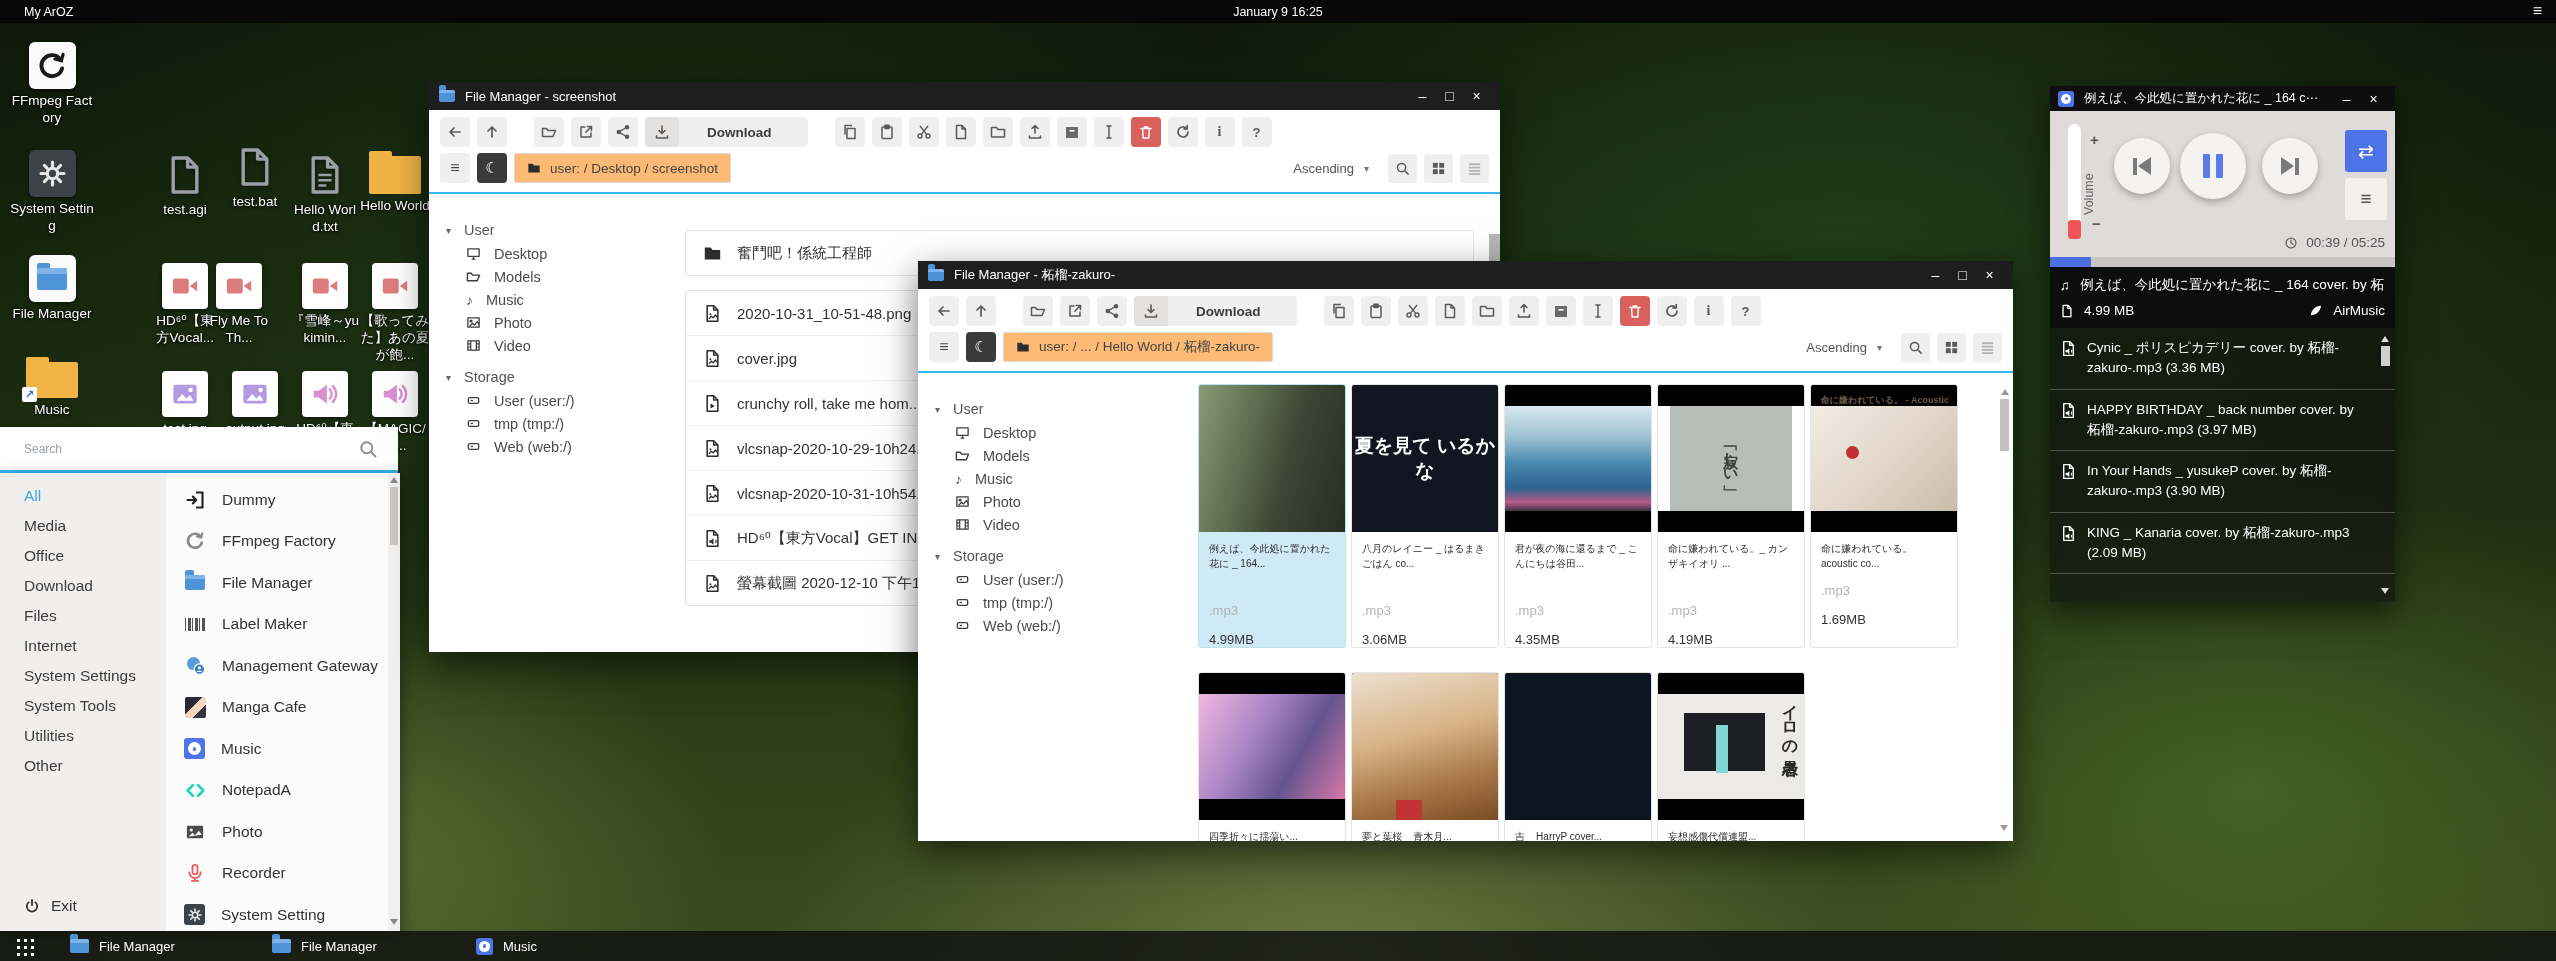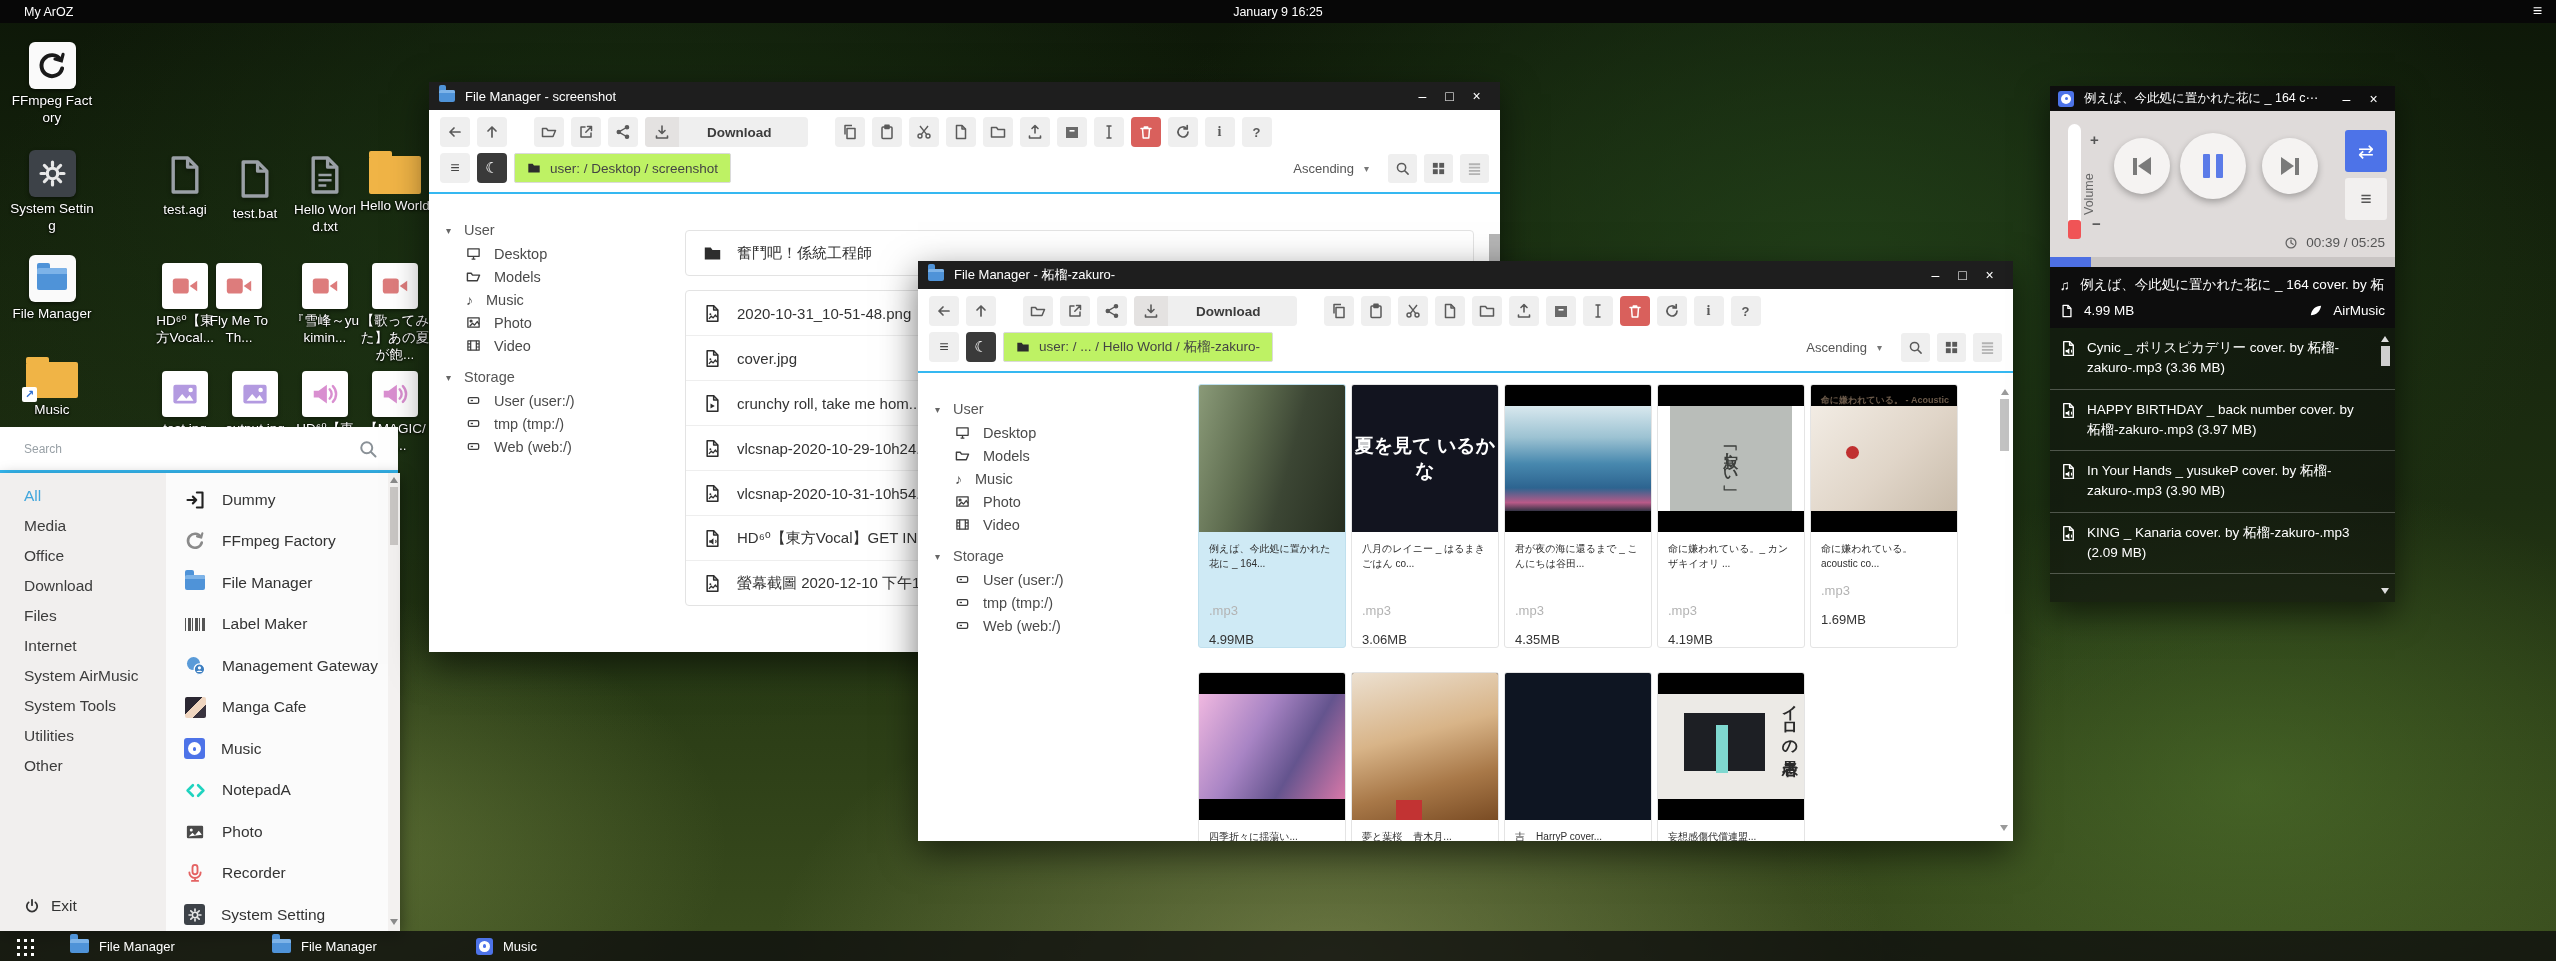--- a/index.html
+++ b/index.html
@@ -67,21 +67,21 @@
   .toolrow{display:flex;align-items:center;gap:7px;padding:7px 11px 2px;flex:none}
   .tb{width:30px;height:30px;border:none;background:#efefef;border-radius:4px;display:flex;align-items:center;justify-content:center;color:#5a5a5a;padding:0;cursor:pointer;flex:none}
   .tb.red{background:#d9605c;color:#fff}
   .tb.dl{width:auto;padding:0}
   .tb.dl .dlic{width:34px;height:30px;background:#e4e2e1;border-radius:4px 0 0 4px;display:flex;align-items:center;justify-content:center}
   .tb.dl .dlt{font-size:13.5px;color:#3c3c3c;font-weight:bold;padding:0 36px 0 28px}
   .tgap{width:13px;flex:none}
   .bar2{display:flex;align-items:center;gap:7px;padding:4px 11px 9px;flex:none}
   .tb.moon{background:#3a3a3a;color:#fff;font-size:15px}
   .tb.ham{font-size:16px;color:#444}
-  .crumb{height:28px;border:1px solid #dadada;border-radius:2px;background:#bef264;display:flex;align-items:center;gap:9px;padding:0 12px;font-size:13.5px;color:#444}
+  .crumb{height:28px;border:1px solid #dadada;border-radius:2px;background:#fdba74;display:flex;align-items:center;gap:9px;padding:0 12px;font-size:13.5px;color:#444}
   .grow{flex:1}
   .sort{height:28px;background:#fff;border-radius:2px;display:flex;align-items:center;gap:10px;padding:0 12px;font-size:13px;color:#555;cursor:pointer}
   .sort .car{font-size:10px;color:#777}
   .vb{width:29px;height:29px;border:none;border-radius:3px;background:#efefef;display:flex;align-items:center;justify-content:center;color:#5a5a5a;cursor:pointer}
   .vb.faint{color:#b3b3b3}
   .blueline{height:2px;background:#35b8f1;flex:none}
   .fmbody{flex:1;display:flex;overflow:hidden;position:relative}
   .fmside{flex:none;padding-top:24px;font-size:14.5px;color:#555;background:#fff}
   .sgrp{display:flex;align-items:center;gap:13px;padding:4px 0 4px 17px;color:#555;cursor:pointer}
   .sgrp .car{font-size:10px;color:#666}
@@ -460,21 +460,21 @@
   </div>
   <div class="dlabel">Music</div>
 </div>
 
 <div class="dcell abs" style="left:150px;top:152px;width:70px">
   <svg class="ic sheeticon" width="42" height="46" style="color:#9aa0a6;background:transparent">
       <use href="#i-sh"></use>
     </svg>
   <div class="dlabel">test.agi</div>
 </div>
-<div class="dcell abs" style="left:220px;top:156px;width:70px">
+<div class="dcell abs" style="left:220px;top:144px;width:70px">
   <svg class="ic sheeticon" width="42" height="46" style="color:#9aa0a6">
       <use href="#i-sh"></use>
     </svg>
   <div class="dlabel">test.bat</div>
 </div>
 <div class="dcell abs" style="left:290px;top:152px;width:70px">
   <svg class="ic sheeticon" width="42" height="46" style="color:#9aa0a6">
       <use href="#i-shtxt"></use>
     </svg>
   <div class="dlabel">Hello World.txt</div>
@@ -561,21 +561,21 @@
 
 <div id="menu" class="abs">
   <div id="cats">
     <div style="padding-top:8px"></div>
     <div class="cat active">All</div>
     <div class="cat">Media</div>
     <div class="cat">Office</div>
     <div class="cat">Download</div>
     <div class="cat">Files</div>
     <div class="cat">Internet</div>
-    <div class="cat">System AirMusic</div>
+    <div class="cat">System Settings</div>
     <div class="cat">System Tools</div>
     <div class="cat">Utilities</div>
     <div class="cat">Other</div>
     <div id="exit">
       <svg class="ic" width="16" height="16" style="color:#333">
           <use href="#i-pwr"></use>
         </svg>
       <span>Exit</span>
     </div>
   </div>

